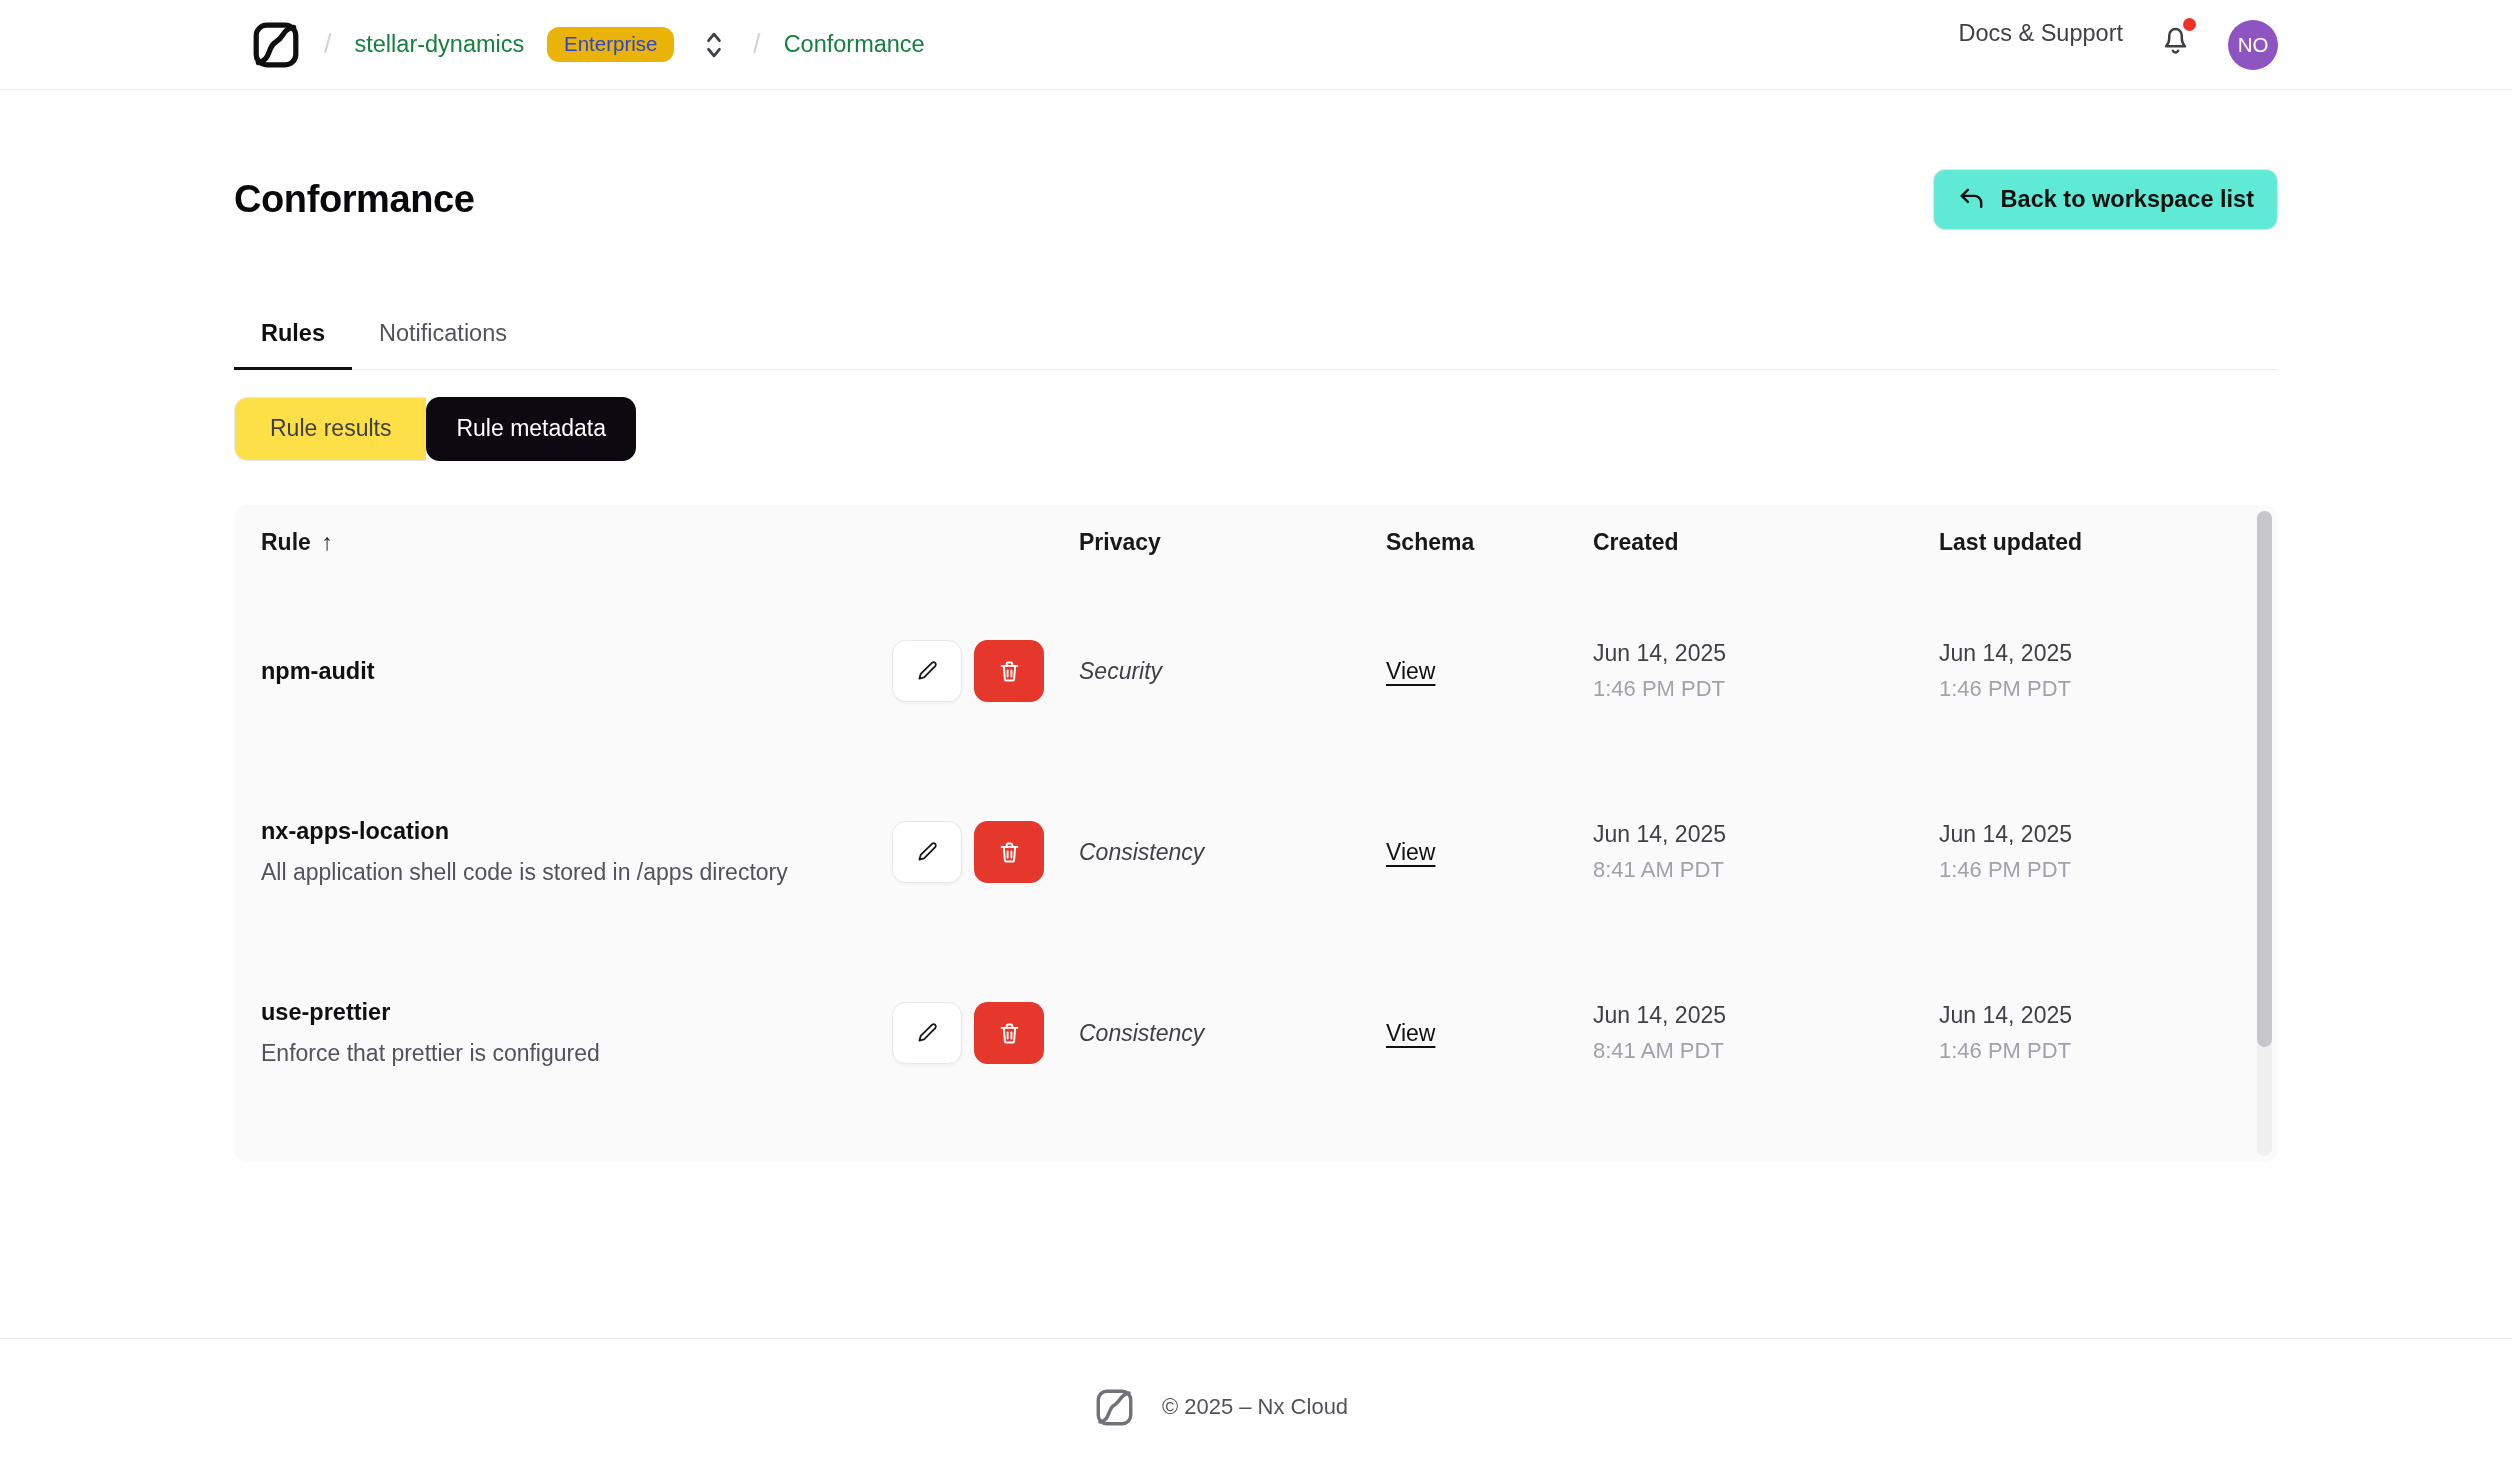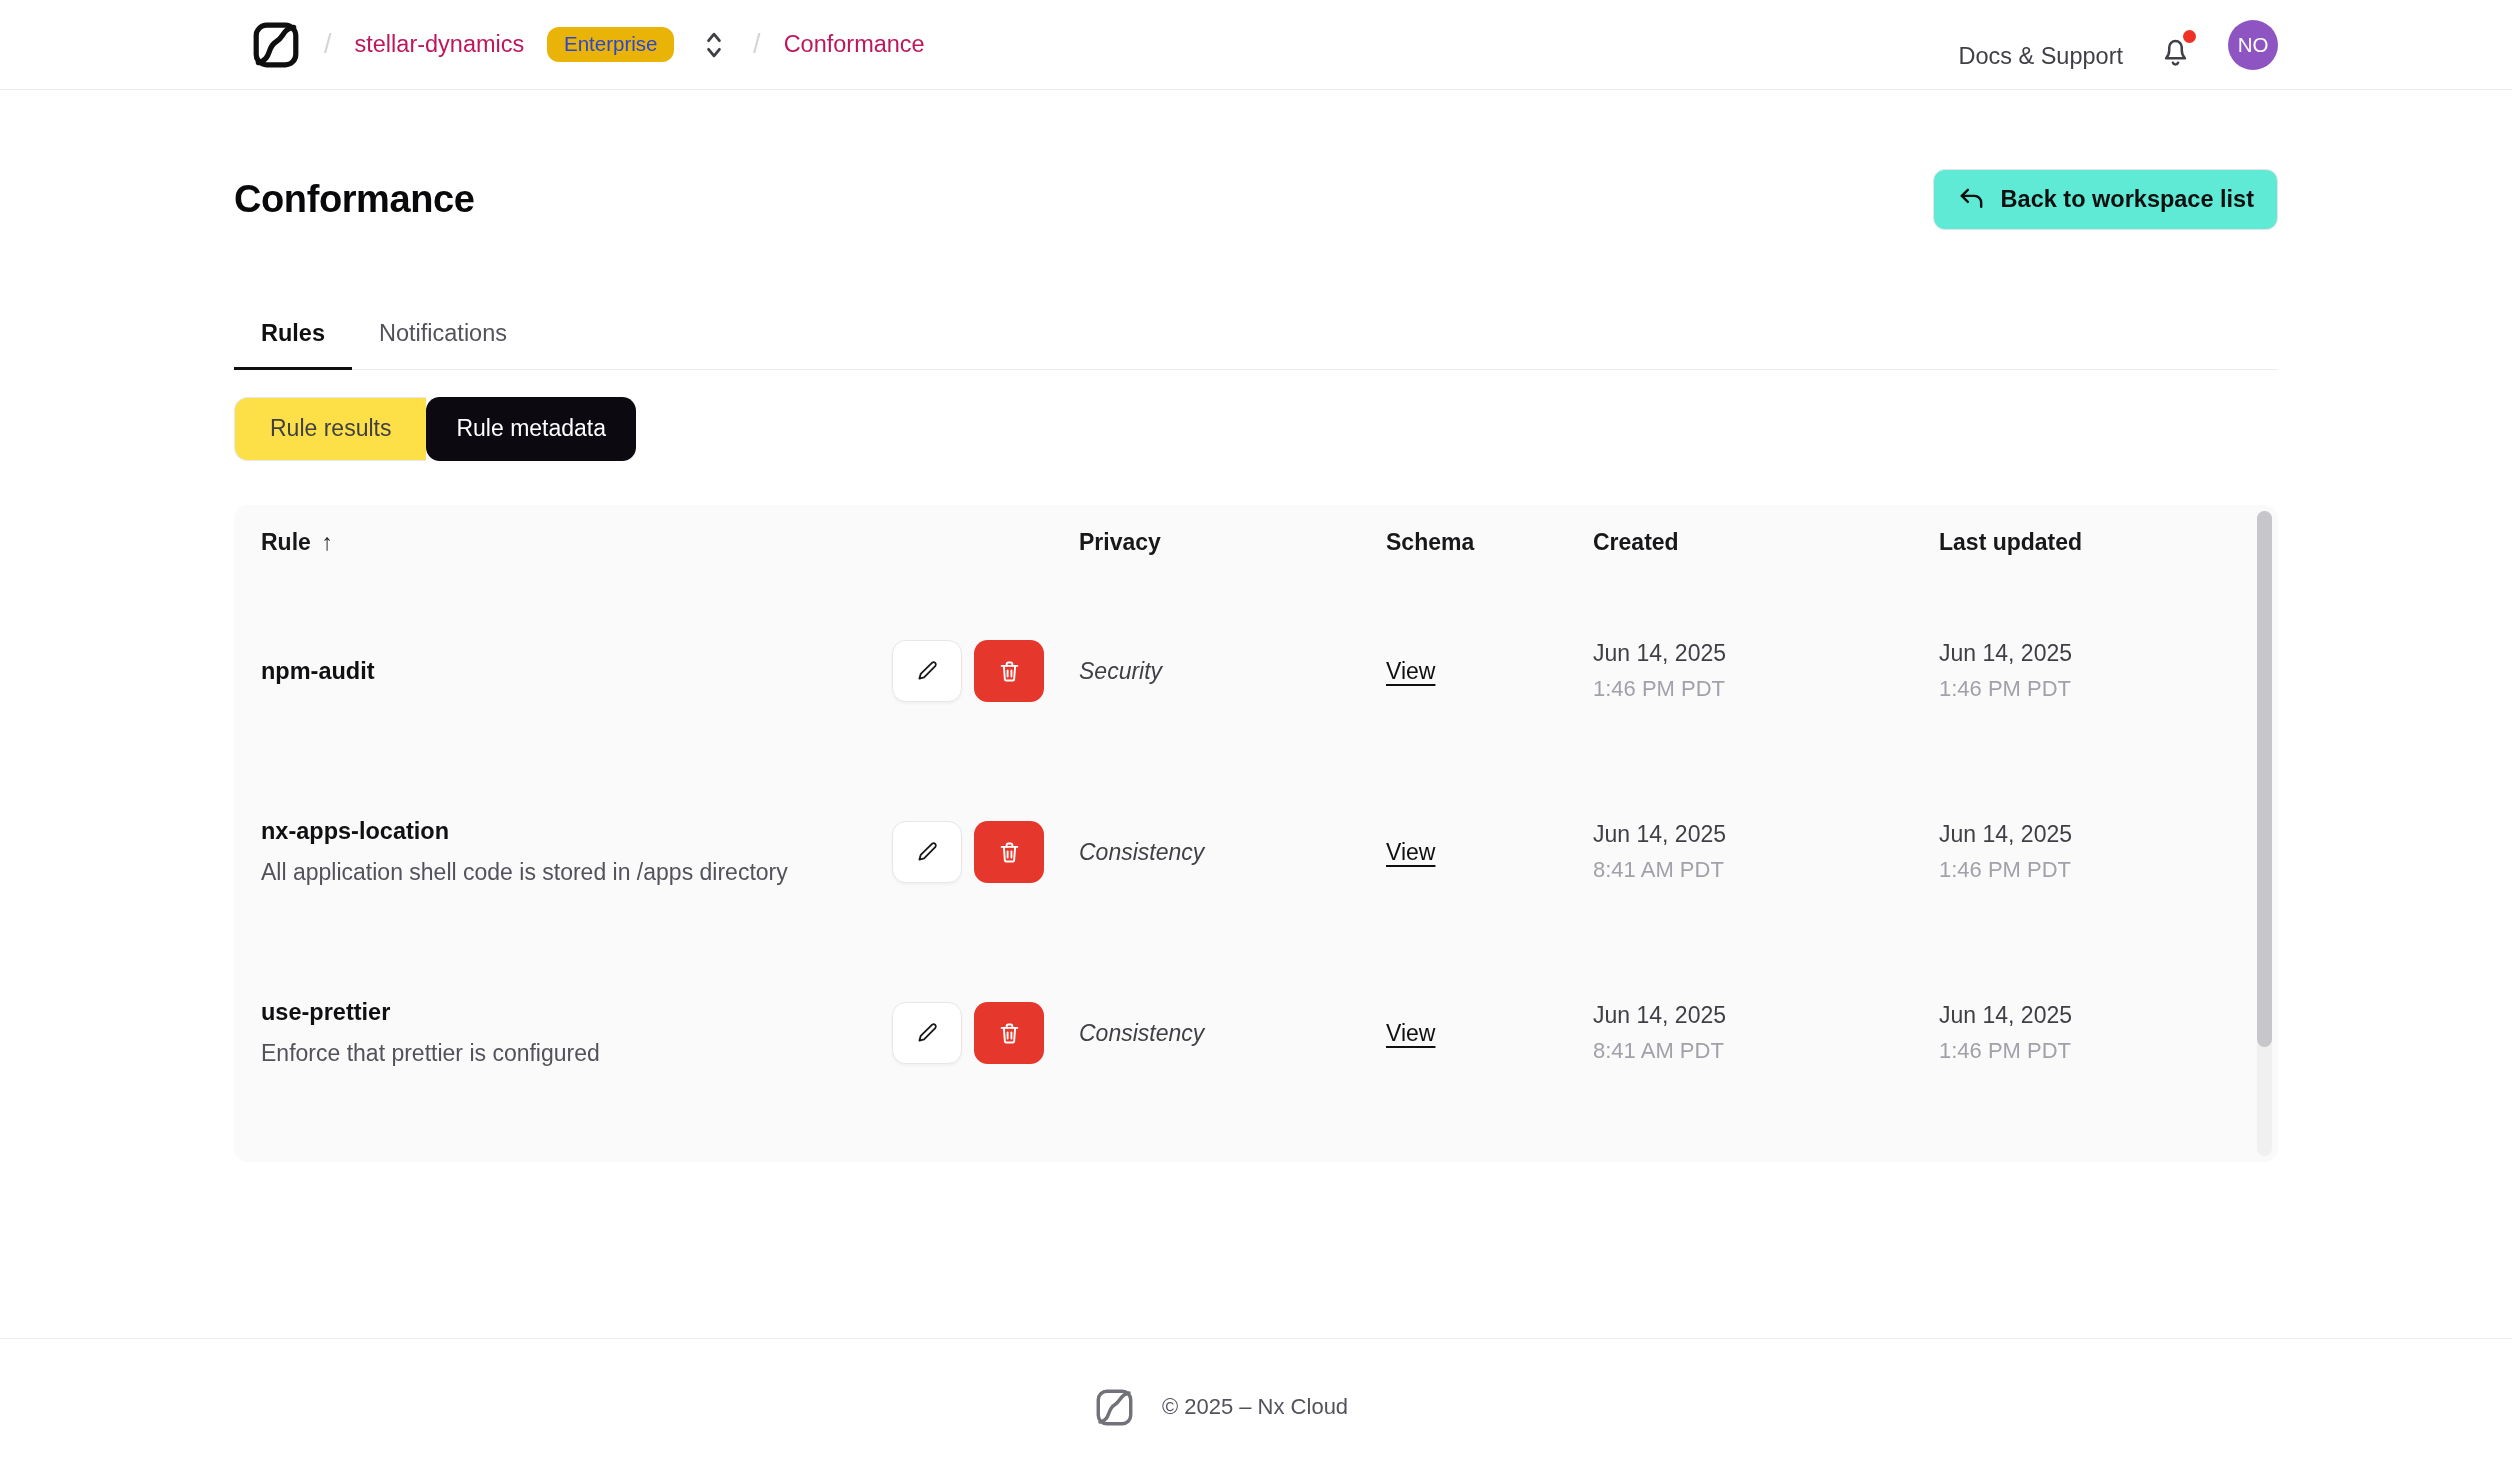--- a/index.html
+++ b/index.html
@@ -6,26 +6,26 @@
   html,body { background:#fff; }
   body { font-family:"Liberation Sans", sans-serif; color:#18181b; }
   .page { width:2512px; height:1475px; background:#fff; display:flex; flex-direction:column; overflow:hidden; }
 
   
   .navbar { height:90px; flex:0 0 auto; background:#fff; border-bottom:1.5px solid #ececee;
             display:flex; align-items:center; justify-content:space-between; padding:0 234px 0 251px; }
   .nav-left { display:flex; align-items:center; gap:23px; }
   .nav-logo svg { display:block; }
   .crumb-slash { font-size:27px; color:#d4d4d8; font-weight:300; }
-  .crumb-text { font-size:23.5px; color:#be185d;text-align:right; }
+  .crumb-text { font-size:23.5px; color:#15803d;text-align:right; }
   .plan-badge { background:#eab308; color:#2b46cf; font-size:20.5px; font-weight:500;
                 padding:7.6px 16.7px; border-radius:12px; line-height:1; }
   .ws-switcher { width:33px; height:39px; display:flex; align-items:center; justify-content:center;
                  background:none; border:none; cursor:pointer; }
-  .nav-right { display:flex; align-items:flex-end; gap:35px; }
+  .nav-right { display:flex; align-items:flex-start; gap:35px; }
   .docs-link { font-size:23.5px; color:#3f3f46; cursor:pointer; background:none; border:none; font-family:inherit; }
   .bell-wrap { position:relative; width:35px; height:38px; cursor:pointer; }
   .bell-dot { position:absolute; top:-1.5px; right:-3px; width:13px; height:13px; border-radius:50%; background:#ee3124; }
   .avatar { width:50px; height:50px; border-radius:50%; background:#8e55c2; color:#fff;
             display:flex; align-items:center; justify-content:center; font-size:20.5px; font-weight:500; cursor:pointer; }
 
   
   .main { flex:1 1 auto; background:#fff; }
   .content { width:2044px; margin:0 auto; }
   .page-header { margin-top:79px; display:flex; align-items:center; justify-content:space-between; }

